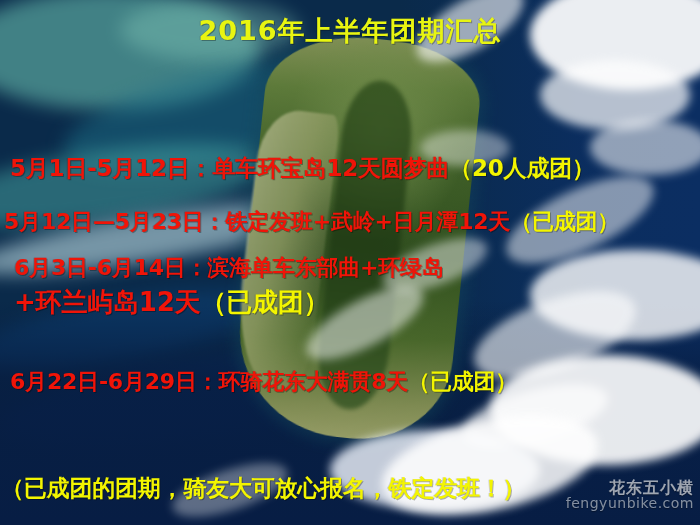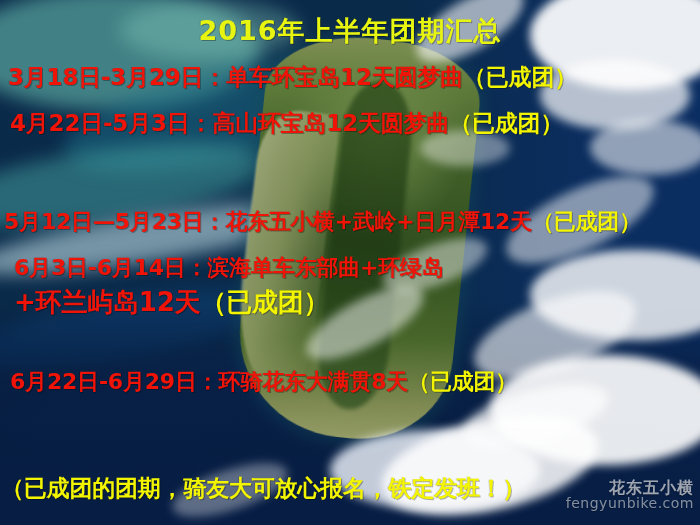--- a/index.html
+++ b/index.html
@@ -139,31 +139,28 @@
     <div class="cloud c7"></div>
     <div class="cloud c9"></div>
     <div class="cloud c8"></div>
     <div class="cloud c13"></div>
   </div>
 
   <div class="txt">
 
     <div class="line titleyel t-shadow" id="title">2016年上半年团期汇总</div>
 
-    <div class="line t-shadow" id="l1">
-      <span class="red">3月18日-3月29日</span><span class="red">：</span><span class="red">单车环宝岛12天圆梦曲</span><span class="yel">（已成团）</span>
+
+
+    <div class="line t-shadow" id="l3">
+      <span class="red">5月1日-5月12日</span><span class="red">：</span><span class="red">单车环宝岛12天圆梦曲</span><span class="yel">（20人成团）</span>
     </div>
 
-    <div class="line t-shadow" id="l2">
-      <span class="red">4月22日-5月3日</span><span class="red">：</span><span class="red">高山环宝岛12天圆梦曲</span><span class="yel">（已成团）</span>
-    </div>
-
-
     <div class="line t-shadow" id="l4">
-      <span class="red">5月12日—5月23日</span><span class="red">：</span><span class="red">花东五小横+武岭+日月潭12天</span><span class="yel">（已成团）</span>
+      <span class="red">5月12日—5月23日</span><span class="red">：</span><span class="red">铁定发班+武岭+日月潭12天</span><span class="yel">（已成团）</span>
     </div>
 
     <div class="line t-shadow" id="l5a">
       <span class="red">6月3日-6月14日</span><span class="red">：</span><span class="red">滨海单车东部曲+环绿岛</span>
     </div>
     <div class="line t-shadow" id="l5b">
       <span class="red">+环兰屿岛12天</span><span class="yel">（已成团）</span>
     </div>
 
 

